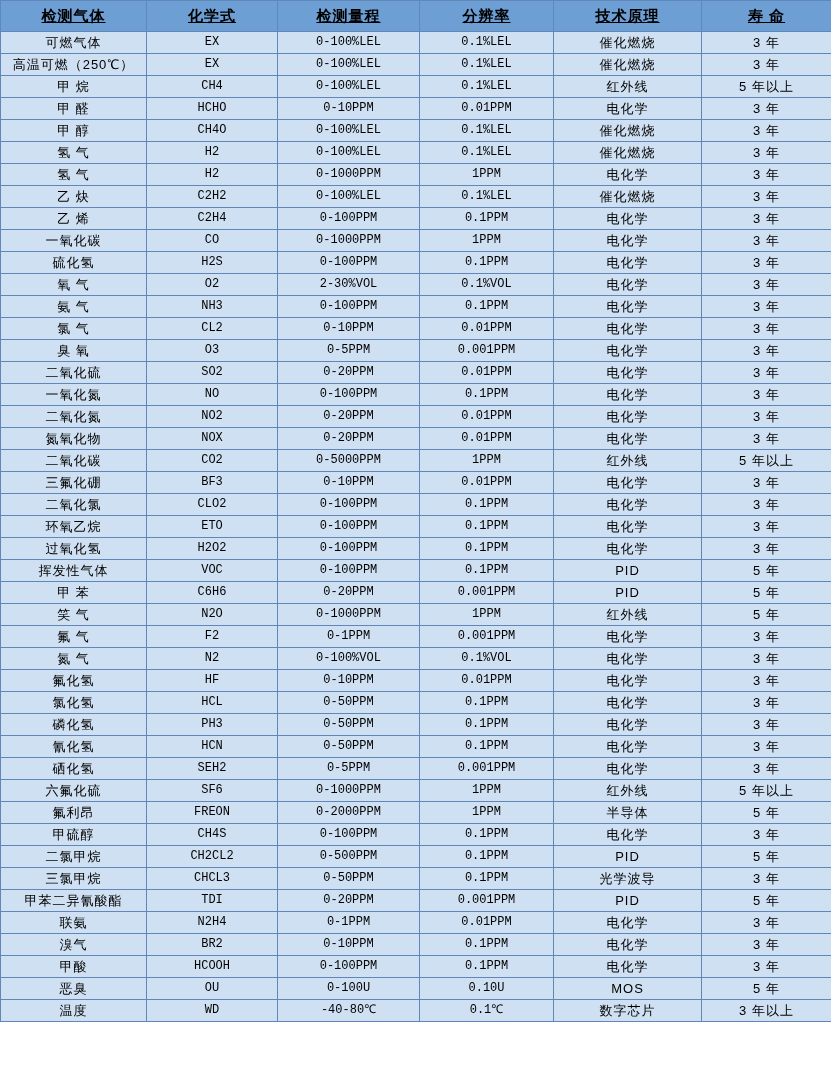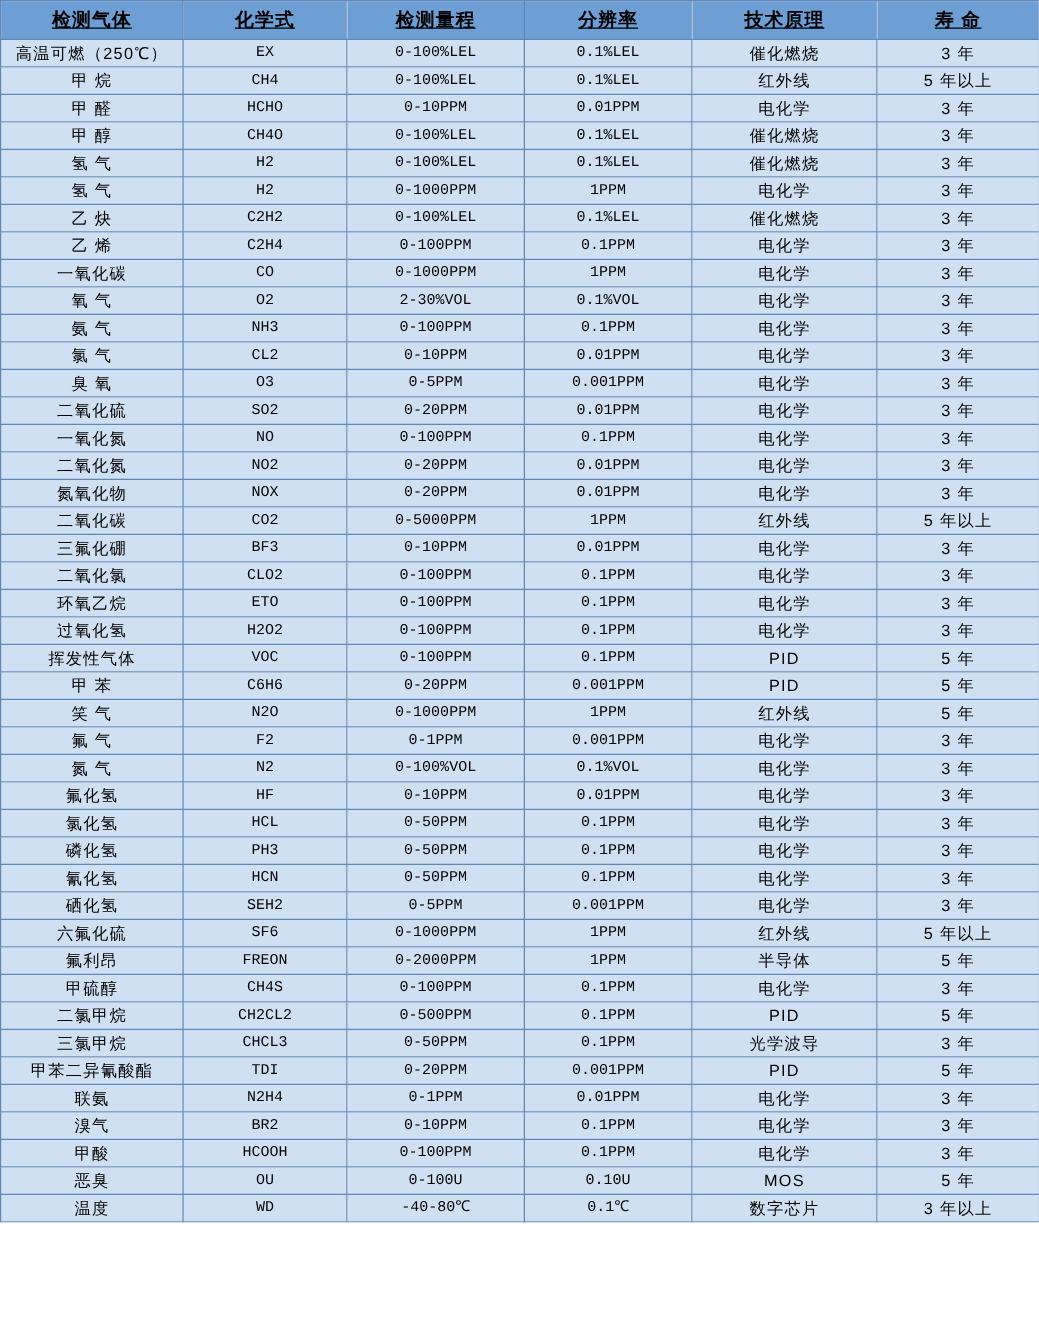--- a/index.html
+++ b/index.html
@@ -72,20 +72,28 @@
       <th>检测气体</th>
       <th>化学式</th>
       <th>检测量程</th>
       <th>分辨率</th>
       <th>技术原理</th>
       <th>寿 命</th>
     </tr>
   </thead>
   <tbody id="table-body">
       <tr>
+        <td class="name">可燃气体</td>
+        <td class="mono">EX</td>
+        <td class="mono">0-100%LEL</td>
+        <td class="mono">0.1%LEL</td>
+        <td class="name">催化燃烧</td>
+        <td class="name">3 年</td>
+      </tr>
+      <tr>
         <td class="name">高温可燃（250℃）</td>
         <td class="mono">EX</td>
         <td class="mono">0-100%LEL</td>
         <td class="mono">0.1%LEL</td>
         <td class="name">催化燃烧</td>
         <td class="name">3 年</td>
       </tr>
       <tr>
         <td class="name">甲 烷</td>
         <td class="mono">CH4</td>
@@ -140,20 +148,28 @@
         <td class="mono">0-100PPM</td>
         <td class="mono">0.1PPM</td>
         <td class="name">电化学</td>
         <td class="name">3 年</td>
       </tr>
       <tr>
         <td class="name">一氧化碳</td>
         <td class="mono">CO</td>
         <td class="mono">0-1000PPM</td>
         <td class="mono">1PPM</td>
+        <td class="name">电化学</td>
+        <td class="name">3 年</td>
+      </tr>
+      <tr>
+        <td class="name">硫化氢</td>
+        <td class="mono">H2S</td>
+        <td class="mono">0-100PPM</td>
+        <td class="mono">0.1PPM</td>
         <td class="name">电化学</td>
         <td class="name">3 年</td>
       </tr>
       <tr>
         <td class="name">氧 气</td>
         <td class="mono">O2</td>
         <td class="mono">2-30%VOL</td>
         <td class="mono">0.1%VOL</td>
         <td class="name">电化学</td>
         <td class="name">3 年</td>

